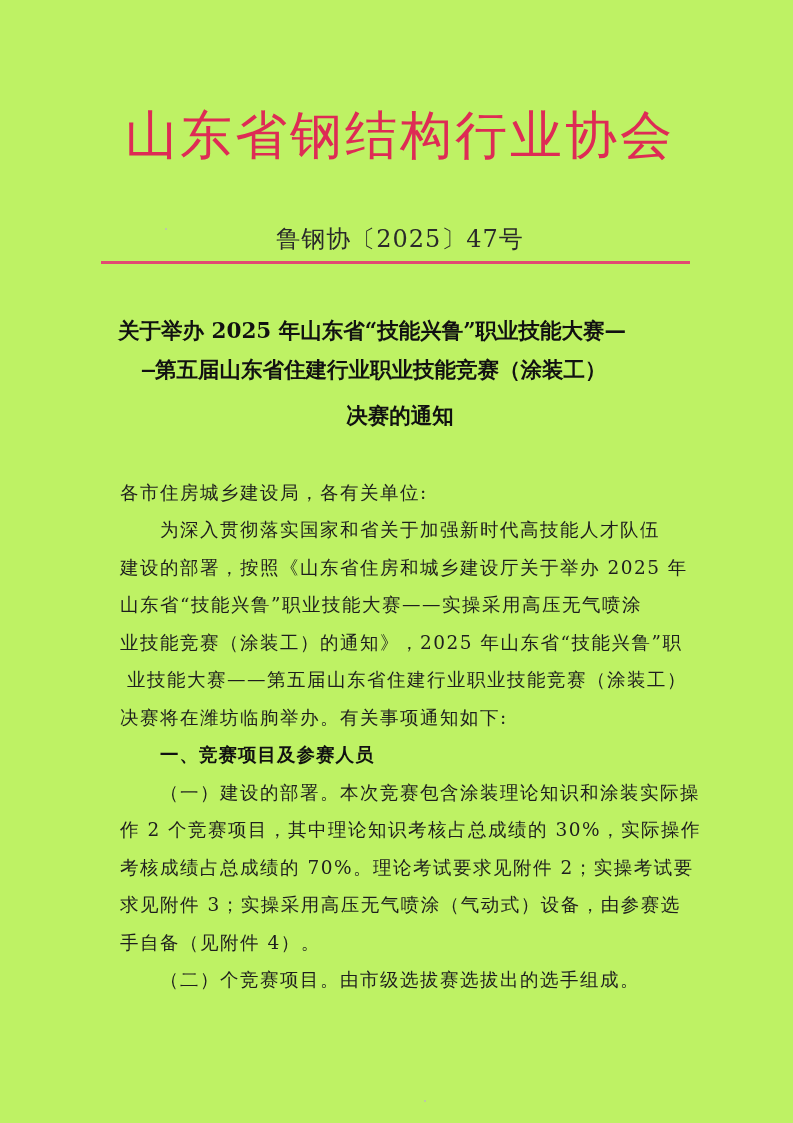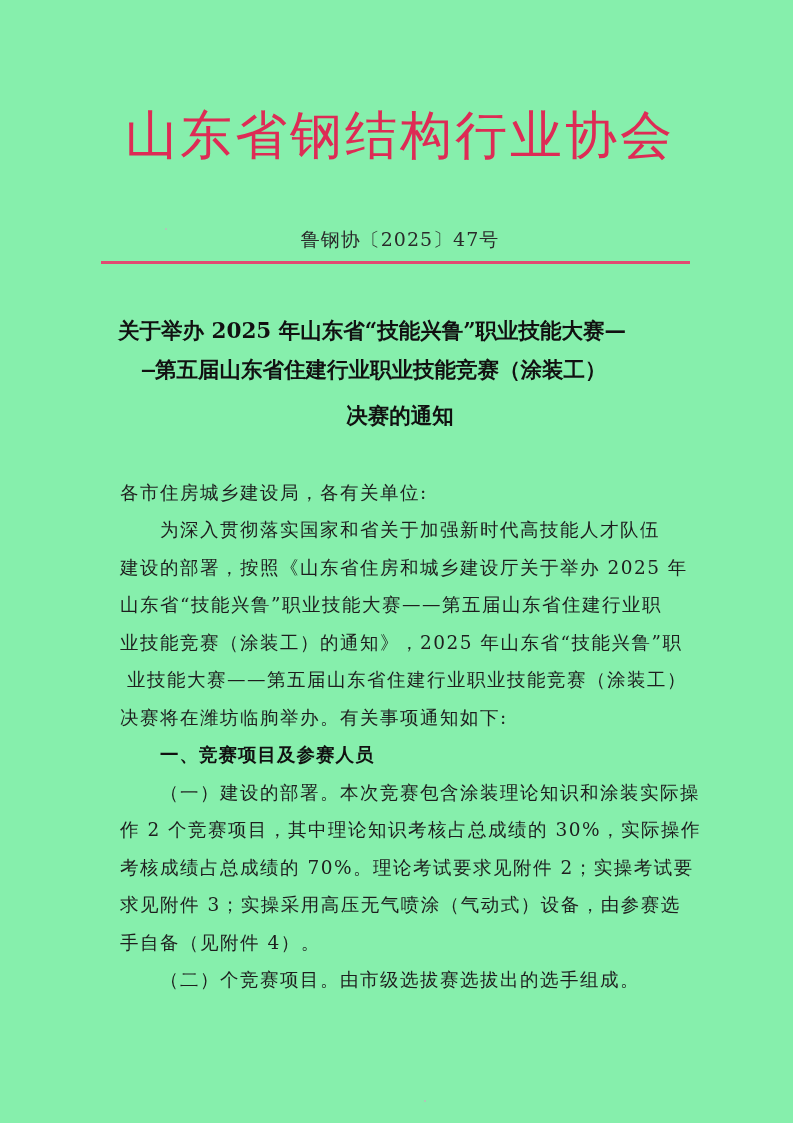--- a/index.html
+++ b/index.html
@@ -13,21 +13,21 @@
       position: relative;
       overflow: hidden;
       font-family: "DejaVu Serif", "Liberation Serif", serif;
       color: #1a1a1a;
     }
     .page {
       position: absolute;
       left: 0; top: 0;
       width: 793px;
       height: 1123px;
-      background: #86efac;
+      background: #bef264;
     }
     .org-header {
       position: absolute;
       left: 100px;
       top: 100px;
       width: 600px;
       text-align: center;
       font-family: "DejaVu Serif", "Liberation Serif", serif;
       font-size: 52px;
       line-height: 70px;
@@ -35,21 +35,21 @@
       color: #de2b55;
       font-weight: normal;
       white-space: nowrap;
     }
     .doc-number {
       position: absolute;
       left: 100px;
       top: 224px;
       width: 600px;
       text-align: center;
-      font-size: 19px;
+      font-size: 24px;
       line-height: 30px;
       color: #2a2a2a;
       letter-spacing: 1px;
     }
     .red-rule {
       position: absolute;
       left: 101px;
       top: 261px;
       width: 589px;
       height: 3px;
@@ -112,21 +112,21 @@
   <div class="red-rule"></div>
 
   <div class="title-line title-1">关于举办 2025 年山东省“技能兴鲁”职业技能大赛—</div>
   <div class="title-line title-2">—第五届山东省住建行业职业技能竞赛（涂装工）</div>
   <div class="title-line title-3">决赛的通知</div>
 
   <div class="body-line" style="top:478px;">各市住房城乡建设局，各有关单位:</div>
 
   <div class="body-line indent" style="top:515px;">为深入贯彻落实国家和省关于加强新时代高技能人才队伍</div>
   <div class="body-line" style="top:553px;">建设的部署，按照《山东省住房和城乡建设厅关于举办 2025 年</div>
-  <div class="body-line" style="top:590px;">山东省“技能兴鲁”职业技能大赛——第五届山东省住建行业职</div>
+  <div class="body-line" style="top:590px;">山东省“技能兴鲁”职业技能大赛——实操采用高压无气喷涂</div>
   <div class="body-line" style="top:628px;">业技能竞赛（涂装工）的通知》，2025 年山东省“技能兴鲁”职</div>
   <div class="body-line" style="top:665px;margin-left:7px;">业技能大赛——第五届山东省住建行业职业技能竞赛（涂装工）</div>
   <div class="body-line" style="top:703px;">决赛将在潍坊临朐举办。有关事项通知如下:</div>
 
   <div class="section-heading" style="top:740px;">一、竞赛项目及参赛人员</div>
 
   <div class="body-line indent" style="top:778px;">（一）建设的部署。本次竞赛包含涂装理论知识和涂装实际操</div>
   <div class="body-line" style="top:815px;">作 2 个竞赛项目，其中理论知识考核占总成绩的 30%，实际操作</div>
   <div class="body-line" style="top:853px;text-align:center;">考核成绩占总成绩的 70%。理论考试要求见附件 2；实操考试要</div>
   <div class="body-line" style="top:890px;">求见附件 3；实操采用高压无气喷涂（气动式）设备，由参赛选</div>

